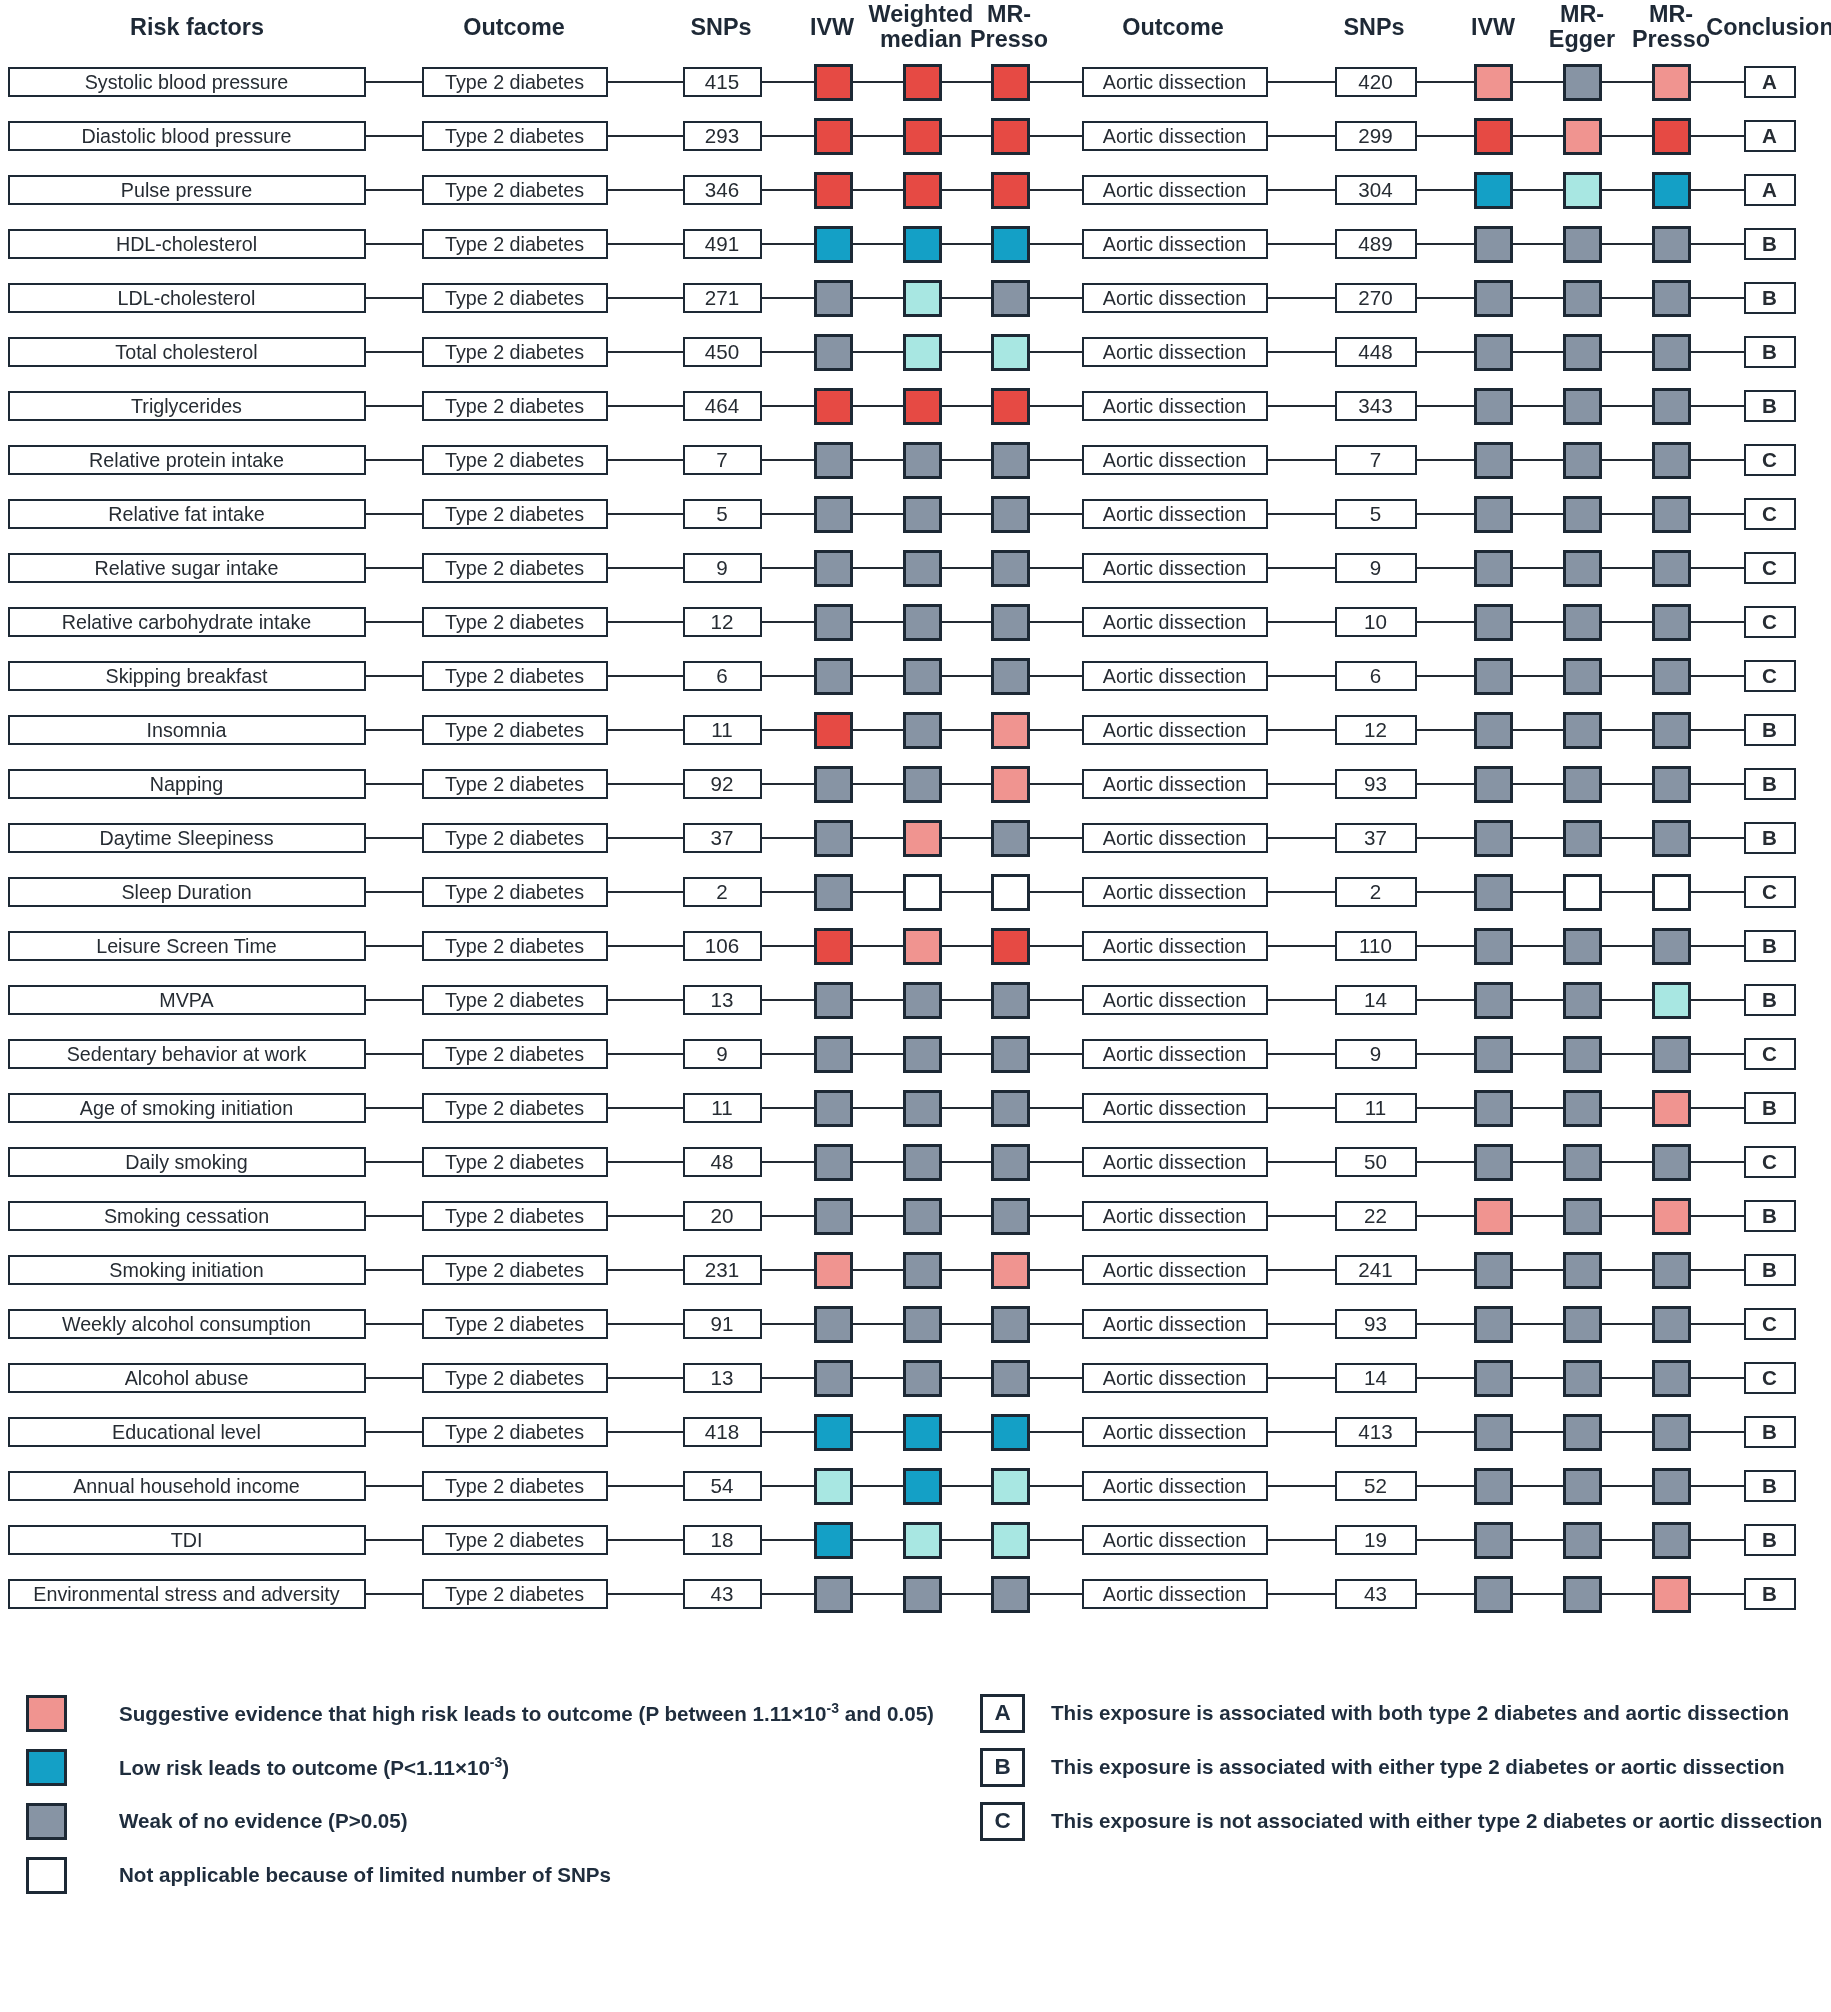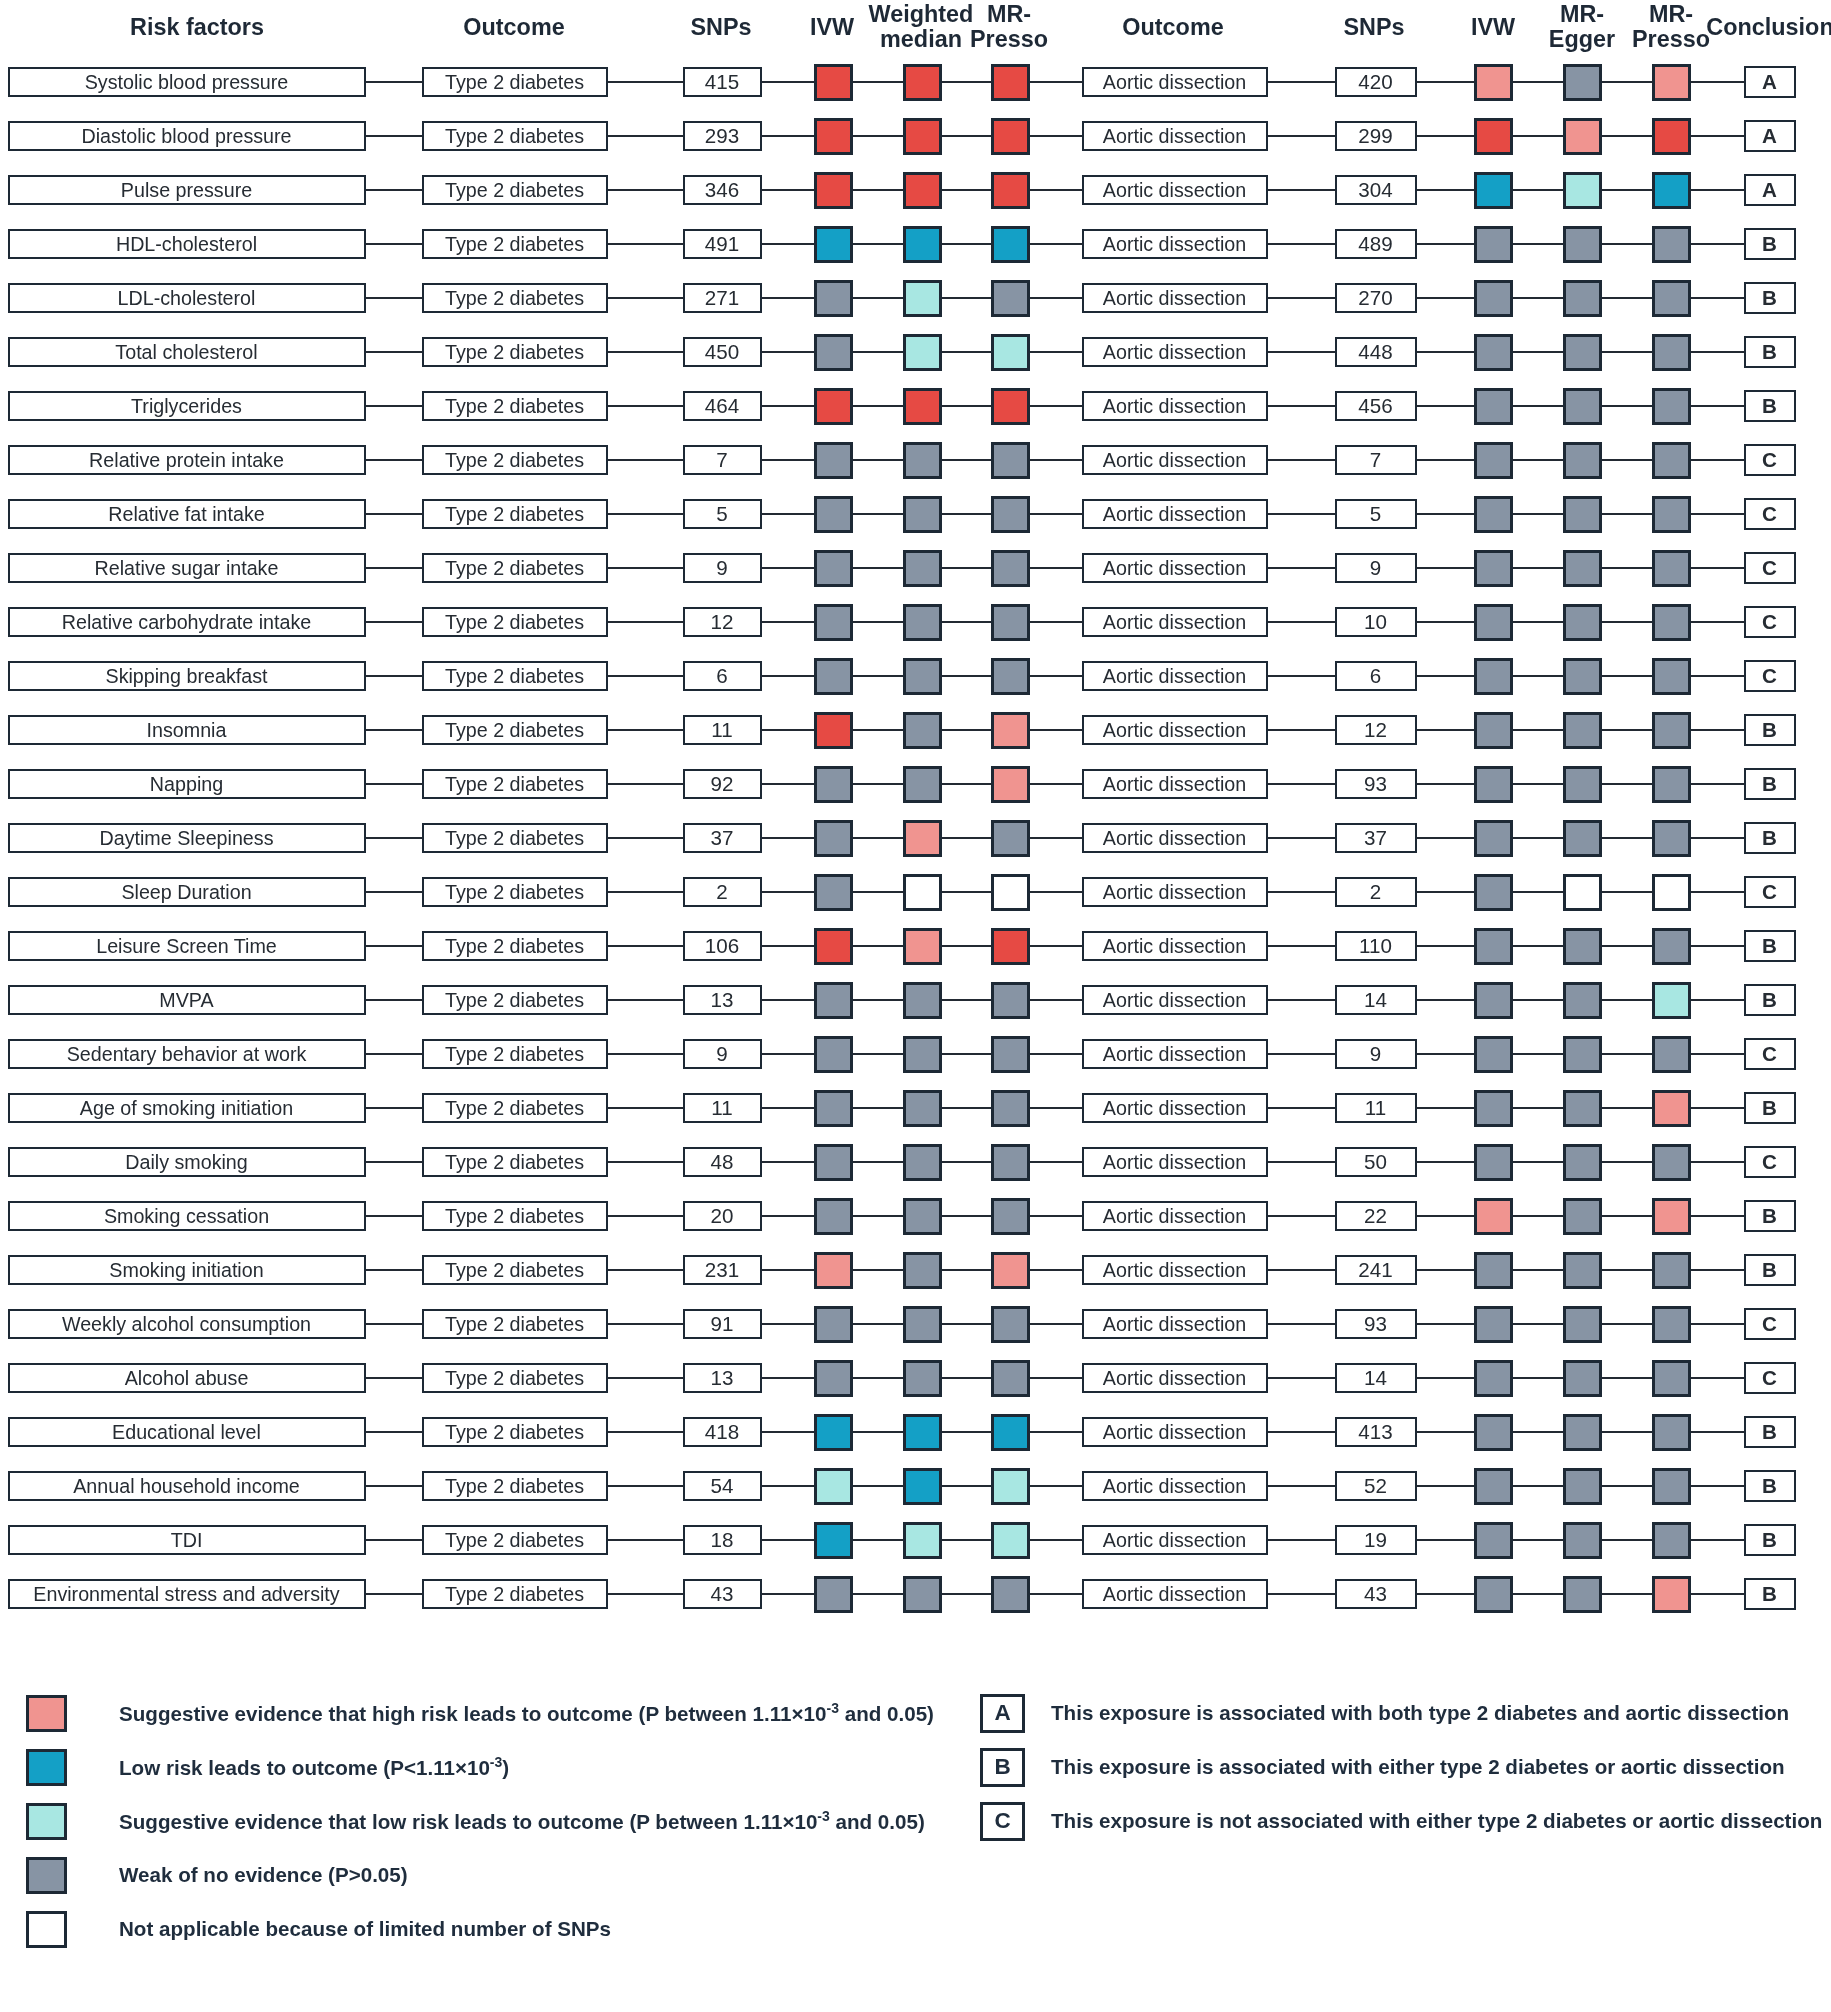--- a/index.html
+++ b/index.html
@@ -318,21 +318,21 @@
     <div class="line l4"></div>
     <div class="sq" style="background: rgb(230, 74, 68);"></div>
     <div class="line l5"></div>
     <div class="sq" style="background: rgb(230, 74, 68);"></div>
     <div class="line l6"></div>
     <div class="box outcome">
           <span class="bind-outcome2">Aortic dissection</span>
         </div>
     <div class="line l7"></div>
     <div class="box snps2">
-          <span class="bind-snps2">456</span>
+          <span class="bind-snps2">343</span>
         </div>
     <div class="line l8"></div>
     <div class="sq" style="background: rgb(135, 148, 164);"></div>
     <div class="line l9"></div>
     <div class="sq" style="background: rgb(135, 148, 164);"></div>
     <div class="line l10"></div>
     <div class="sq" style="background: rgb(135, 148, 164);"></div>
     <div class="line l11"></div>
     <div class="box conclusion">
           <span class="bind-conclusion">B</span>
@@ -1181,24 +1181,20 @@
   <div class="legend-item">
     <span class="swatch" style="background: rgb(240, 148, 144);"></span>
     <span class="legend-text"><span class="pre">Suggestive evidence that high risk leads to outcome (P between 1.11×10</span><sup class="sup">-3</sup><span class="post"> and 0.05)</span></span>
   </div>
 
   <div class="legend-item">
     <span class="swatch" style="background: rgb(20, 160, 198);"></span>
     <span class="legend-text"><span class="pre">Low risk leads to outcome (P&lt;1.11×10</span><sup class="sup">-3</sup><span class="post">)</span></span>
   </div>
 
-  <div class="legend-item">
-    <span class="swatch" style="background: rgb(168, 231, 226);"></span>
-    <span class="legend-text"><span class="pre">Suggestive evidence that low risk leads to outcome (P between 1.11×10</span><sup class="sup">-3</sup><span class="post"> and 0.05)</span></span>
-  </div>
 
   <div class="legend-item">
     <span class="swatch" style="background: rgb(135, 148, 164);"></span>
     <span class="legend-text"><span class="pre">Weak of no evidence (P&gt;0.05)</span><span class="post"></span></span>
   </div>
 
   <div class="legend-item">
     <span class="swatch" style="background: rgb(255, 255, 255);"></span>
     <span class="legend-text"><span class="pre">Not applicable because of limited number of SNPs</span><span class="post"></span></span>
   </div>

